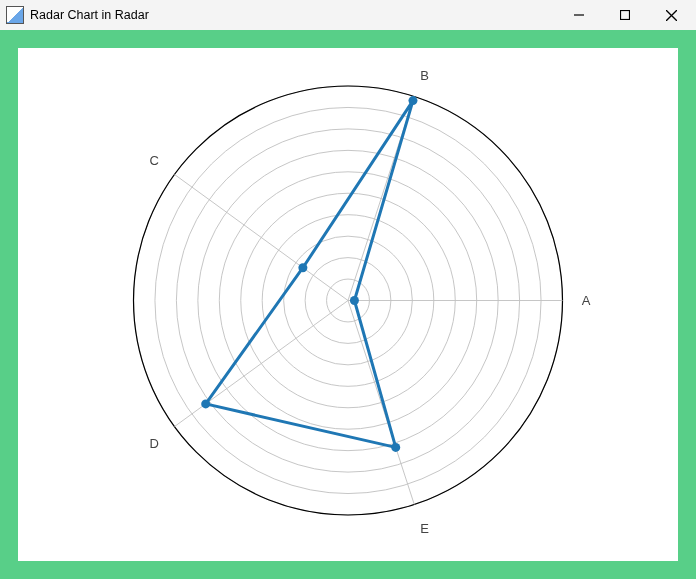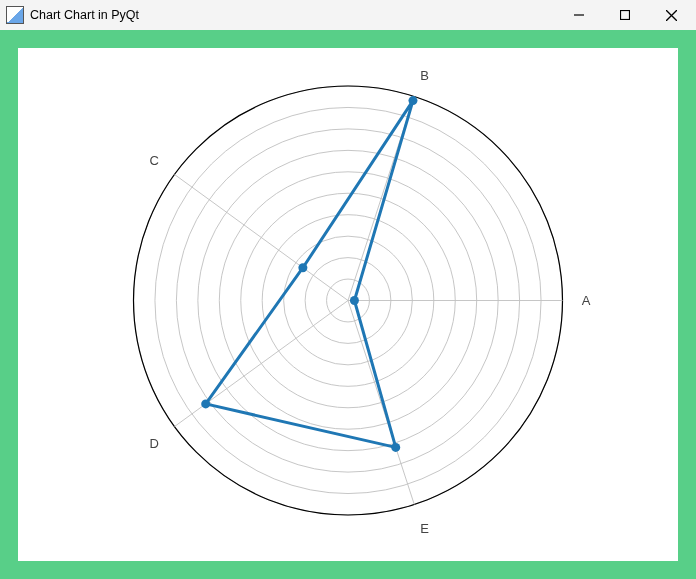--- a/index.html
+++ b/index.html
@@ -93,21 +93,21 @@
 </style>
 </head>
 <body>
 
 <div class="backdrop">t(_*args:<span style="color:#ccc">angles, values,</span> <span style="color:#d8c36a">'o-'</span>, <span class="kw1">linewidth</span>=2, <span class="kw2">alpha</span>=1)   # J
 ll(angles  values  alpha=0 2)</div>
 
 <div class="window">
   <div class="titlebar">
     <span class="icon-app"></span>
-    <span class="title">Chart Chart in PyQt</span>
+    <span class="title">Radar Chart in Radar</span>
     <span class="spacer"></span>
     <div class="winbtn">
       <svg width="10" height="10">
           <line x1="0" y1="5" x2="10" y2="5" stroke="#000" stroke-width="1.2"></line>
         </svg>
     </div>
     <div class="winbtn">
       <svg width="10" height="10">
           <rect x="0.5" y="0.5" width="9" height="9" fill="none" stroke="#000" stroke-width="1.2"></rect>
         </svg>

